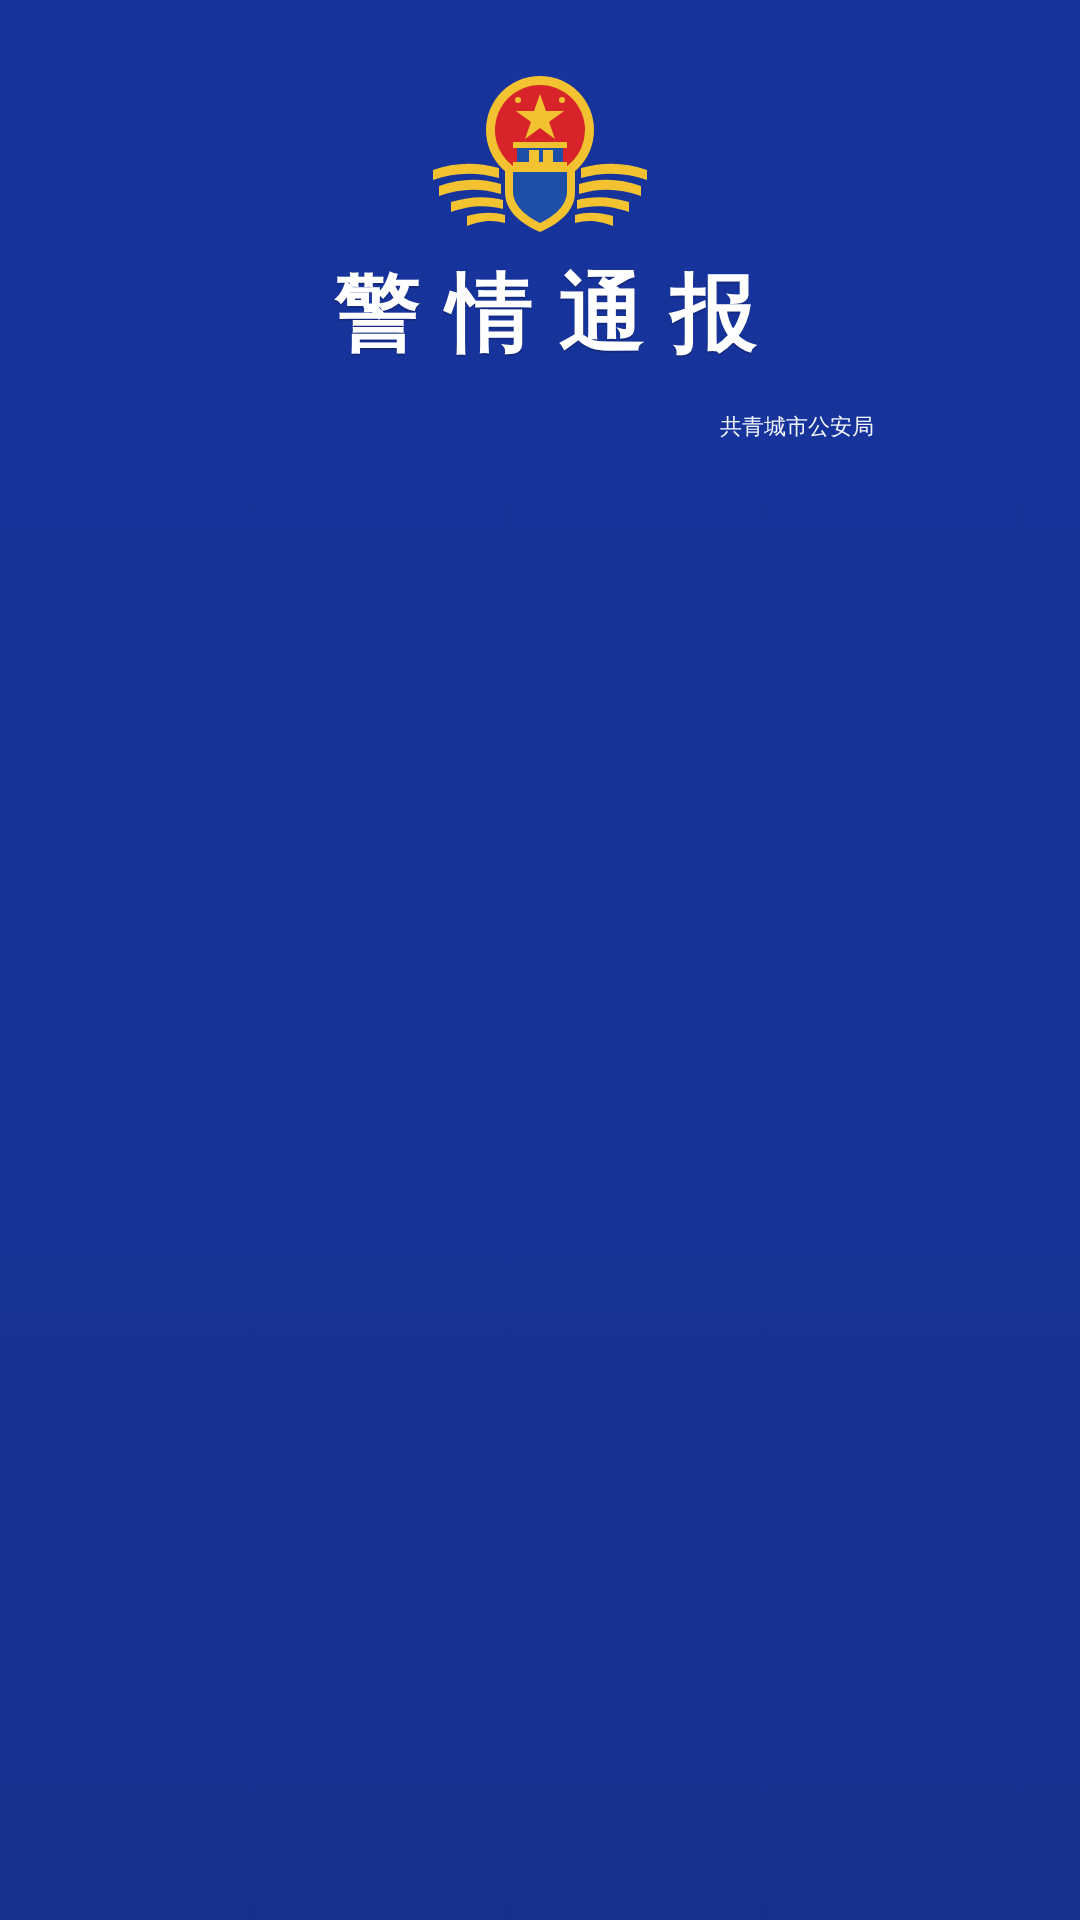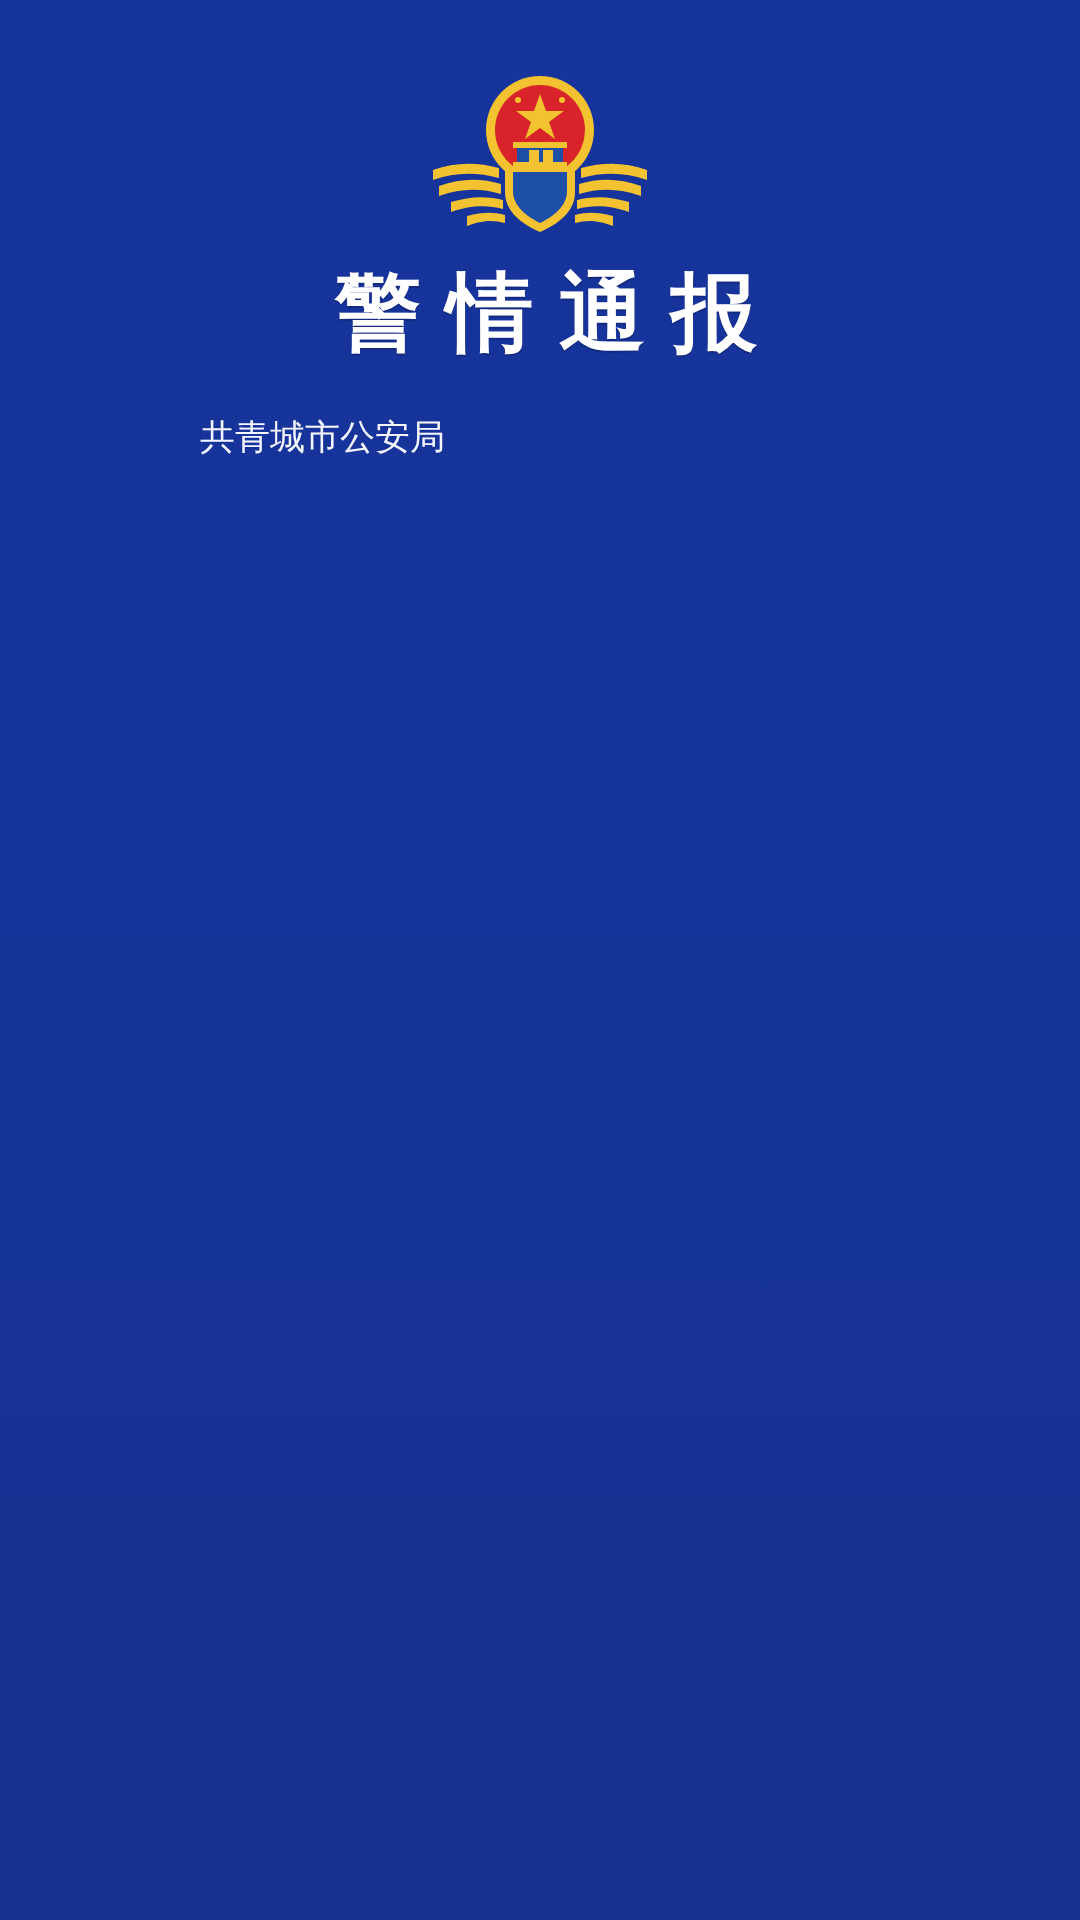--- a/index.html
+++ b/index.html
@@ -72,25 +72,25 @@
     margin: 0 0 10px 0;
     text-indent: 2em;
     text-align: justify;
     text-justify: inter-ideograph;
   }
 
   
   .signature {
     margin: 46px auto 0 auto;
     width: 680px;
-    text-align: left;
-    font-size: 35px;
+    text-align: right;
+    font-size: 22px;
     line-height: 1.62;
     color: #f4f6ff;
-    font-family: Liberation Sans, sans-serif;
+    font-family: Liberation Serif, serif;
   }
   .signature div {
     margin-bottom: 6px;
     padding-right: 6px;
   }
 </style>
 </head>
 <body>
 
 <div class="page">

